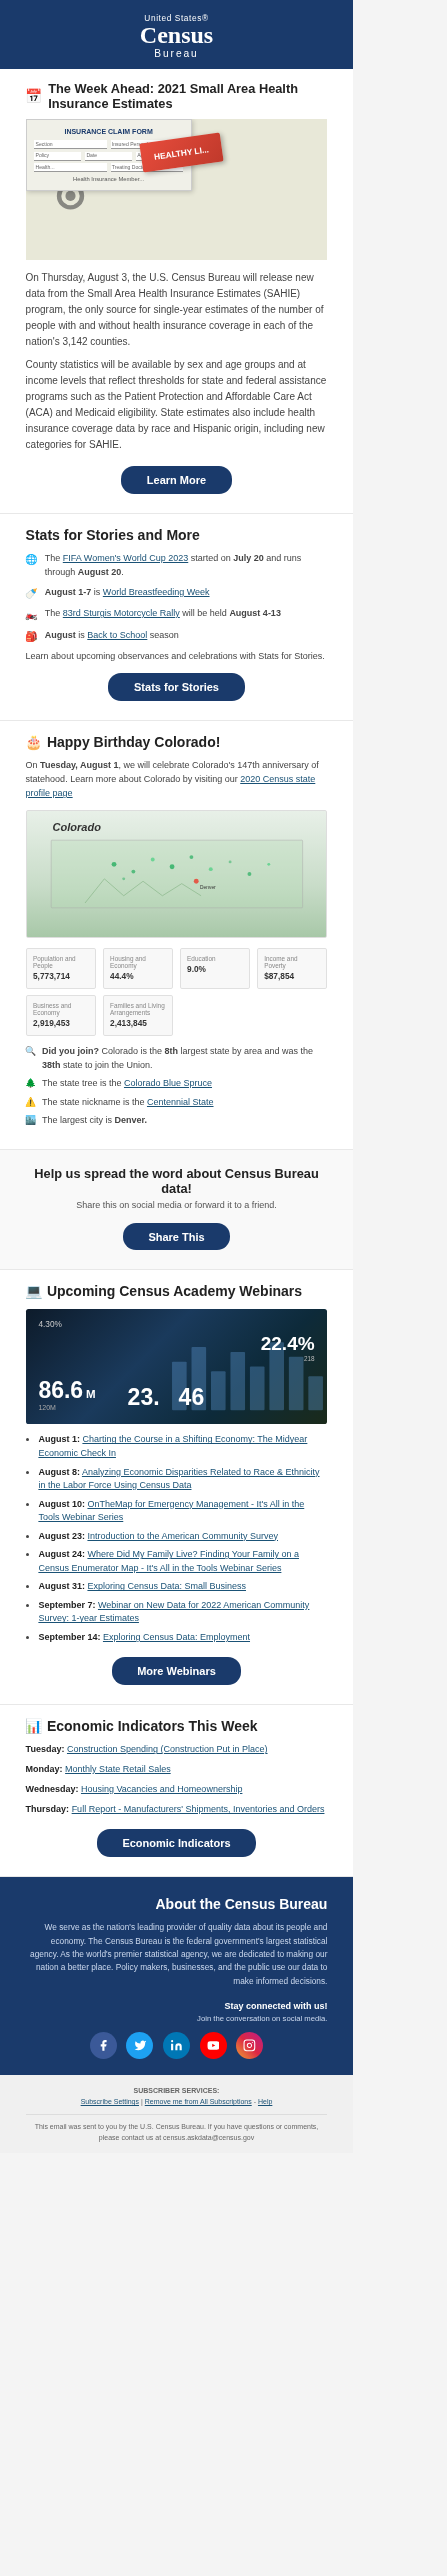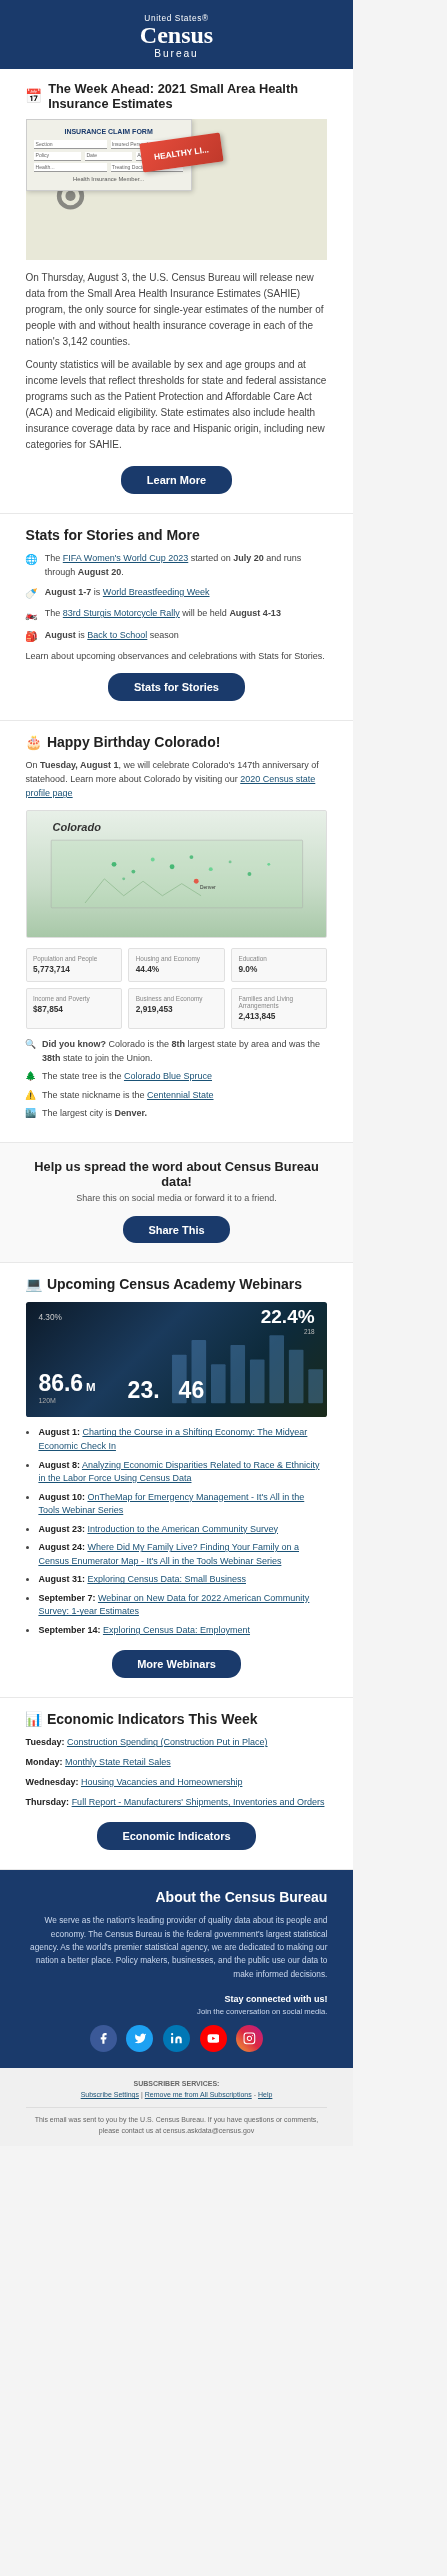--- a/index.html
+++ b/index.html
@@ -200,21 +200,21 @@
       top: 9.6px;
       left: 26px;
       font-size: 11px;
       font-weight: bold;
       color: #333;
       font-style: italic;
     }
     
     .stats-grid {
       display: grid;
-      grid-template-columns: 1fr 1fr 1fr;
+      grid-template-columns: 1fr 1fr 1fr 1fr;
       gap: 6.4px;
       margin-bottom: 9.6px;
     }
     .stat-card {
       background: #f8f8f8;
       border: 0.6px solid #e0e0e0;
       padding: 6.4px;
       border-radius: 1.9px;
       font-size: 7px;
       color: #555;
@@ -567,21 +567,21 @@
       </div>
       <div class="stat-card">
         <div class="stat-label">Families and Living Arrangements</div>
         <div class="stat-value">2,413,845</div>
       </div>
     </div>
 
     <div class="colorado-facts">
       <div class="colorado-fact">
         <span>🔍</span>
-        <span><strong>Did you know?</strong> Colorado is the <strong>8th</strong> largest state by area and was the <strong>38th</strong> state to join the Union.</span>
+        <span><strong>Did you join?</strong> Colorado is the <strong>8th</strong> largest state by area and was the <strong>38th</strong> state to join the Union.</span>
       </div>
       <div class="colorado-fact">
         <span>🌲</span>
         <span>The state tree is the <a href="#">Colorado Blue Spruce</a></span>
       </div>
       <div class="colorado-fact">
         <span>⚠️</span>
         <span>The state nickname is the <a href="#">Centennial State</a></span>
       </div>
       <div class="colorado-fact">
@@ -622,21 +622,21 @@
         <span style="color:white;font-size:23px;font-weight:bold;">86.6</span>
         <span style="color:white;font-size:11.5px;font-weight:bold;">M</span>
         <div style="color:#aaa;font-size:7px;">120M</div>
       </div>
       <div style="position:absolute;left:102px;bottom:12.8px;">
         <span style="color:white;font-size:23px;font-weight:bold;">23.</span>
       </div>
       <div style="position:absolute;left:153px;bottom:12.8px;">
         <span style="color:white;font-size:23px;font-weight:bold;">46</span>
       </div>
-      <div style="position:absolute;right:12.8px;top:4px;text-align:right;">
+      <div style="position:absolute;right:12.8px;top:24px;text-align:right;">
         <span style="color:white;font-size:19px;font-weight:bold;">22.4%</span>
         <div style="color:#bbb;font-size:6.4px;">218</div>
       </div>
       <div style="position:absolute;left:12.8px;top:9.6px;">
         <span style="color:#ccc;font-size:8.3px;">4.30%</span>
       </div>
     </div>
 
     <ul class="webinar-list">
       <li>

